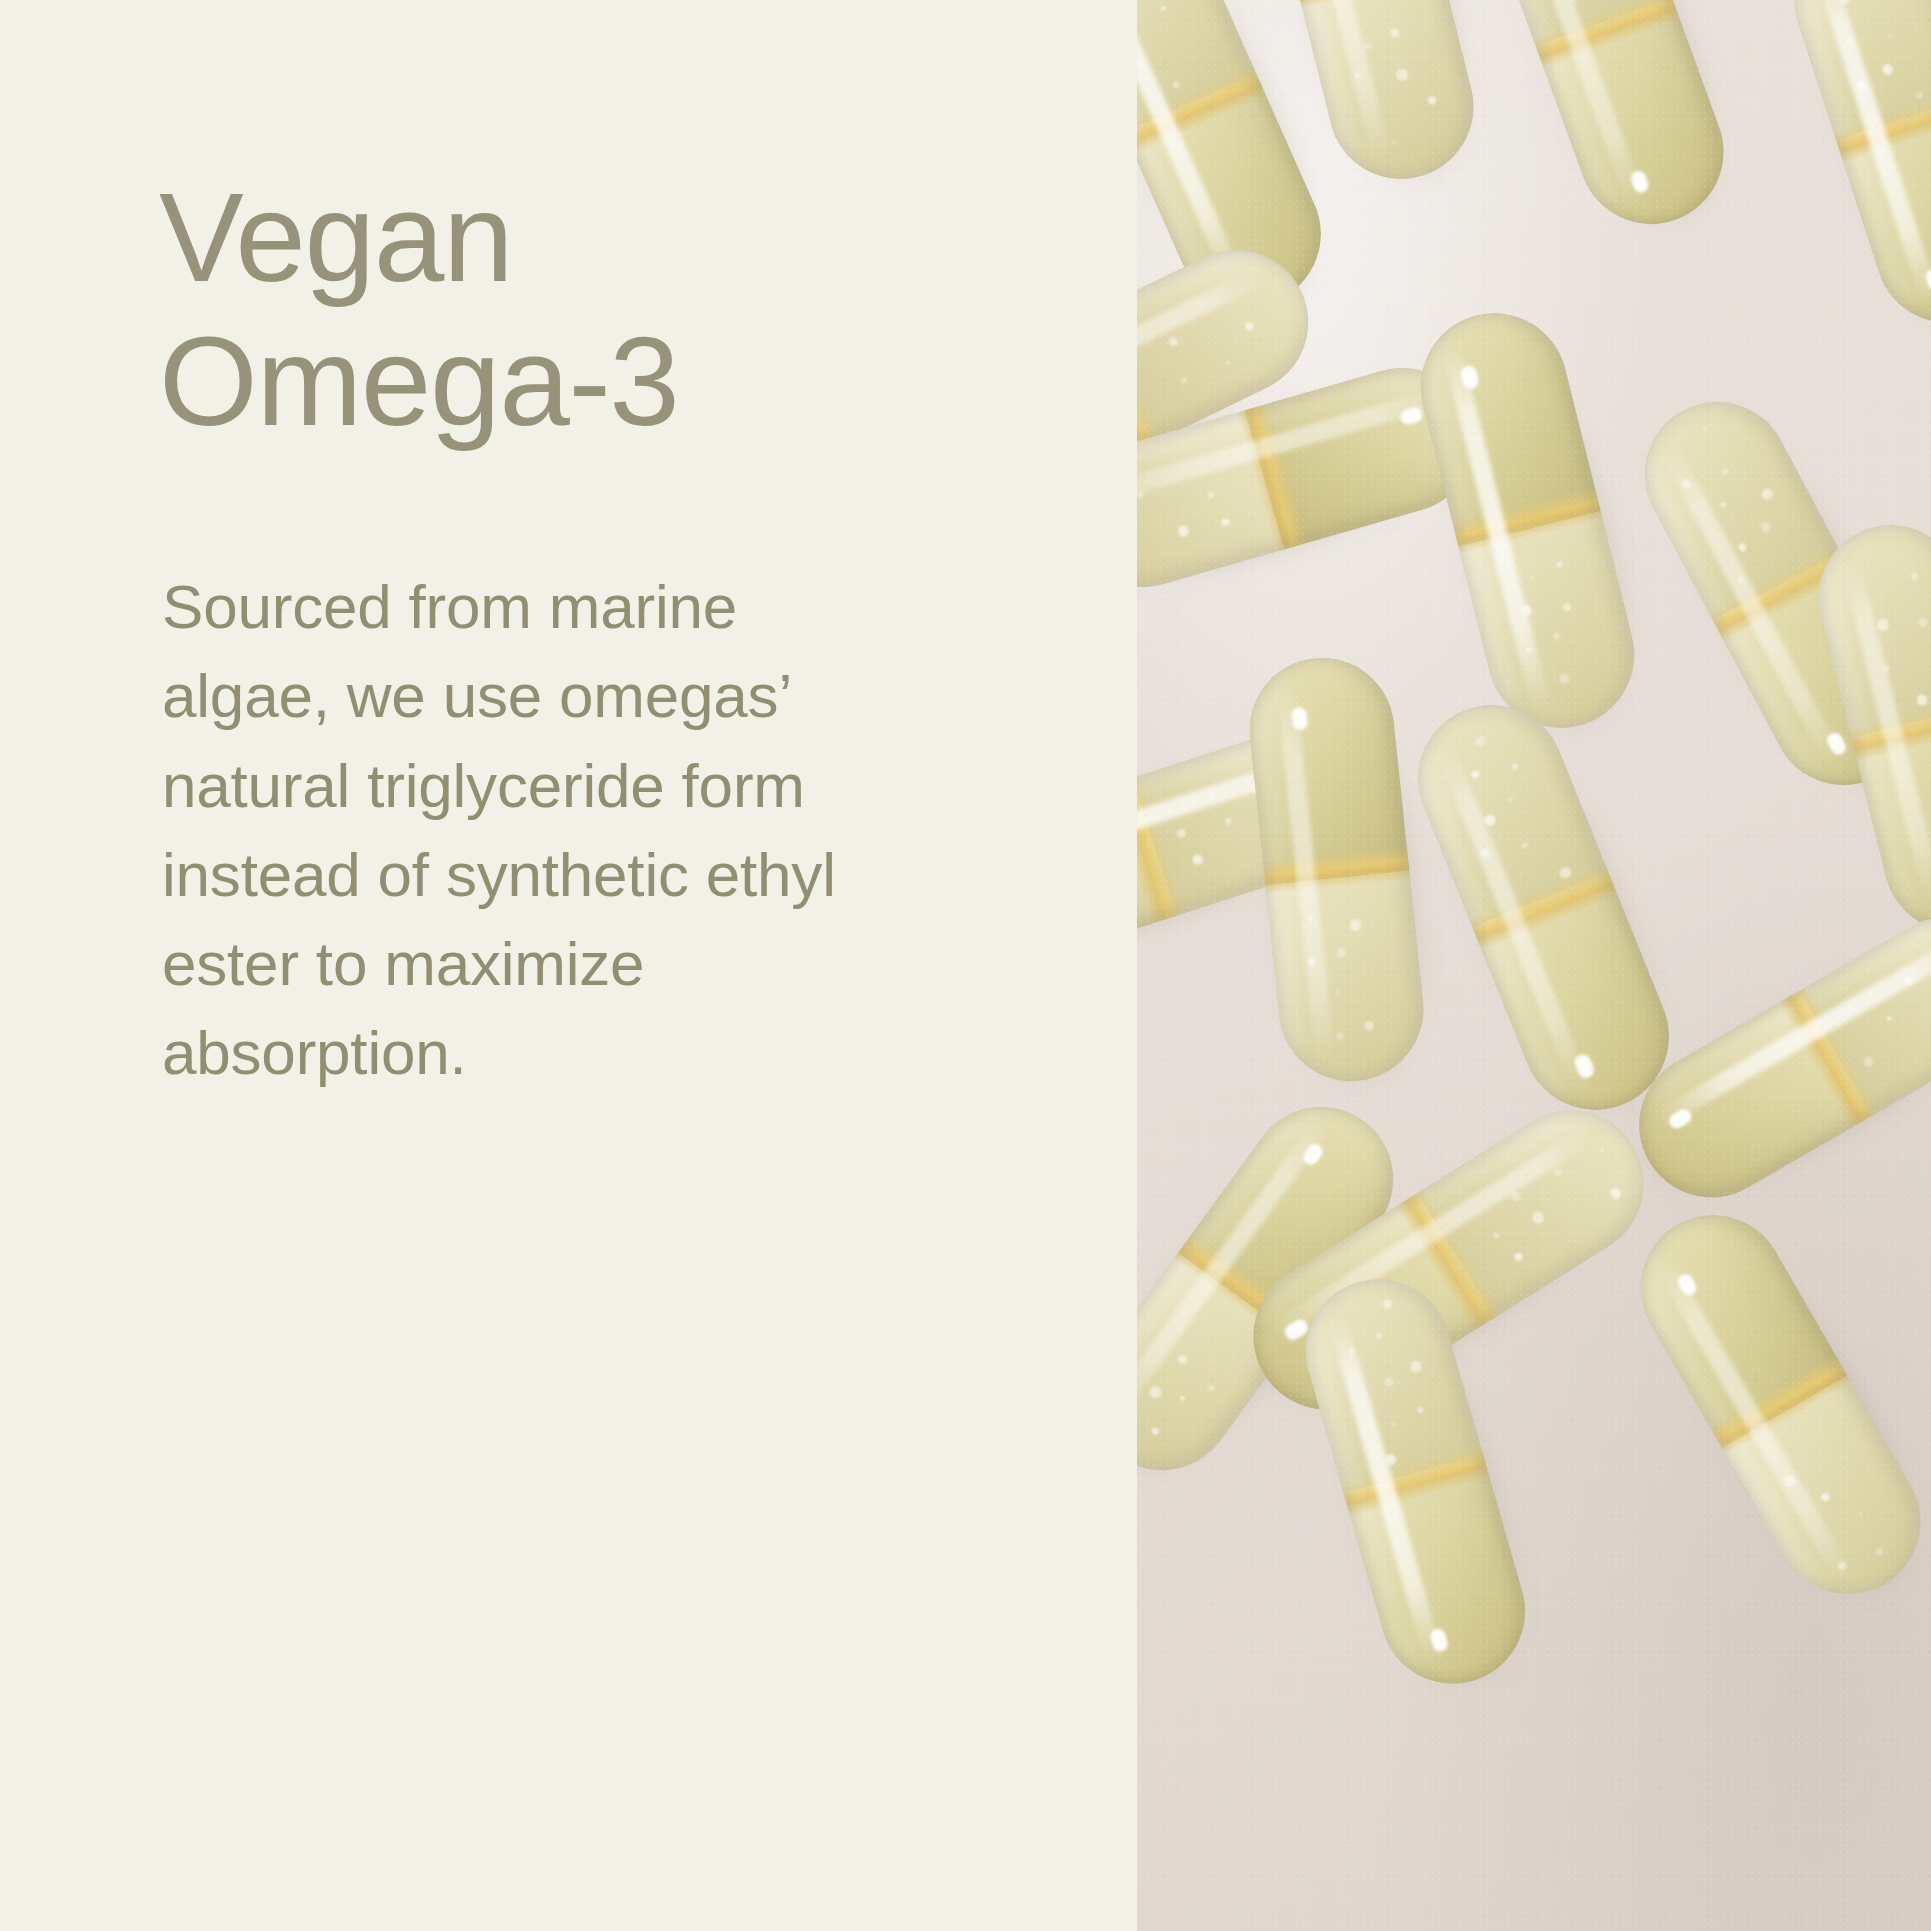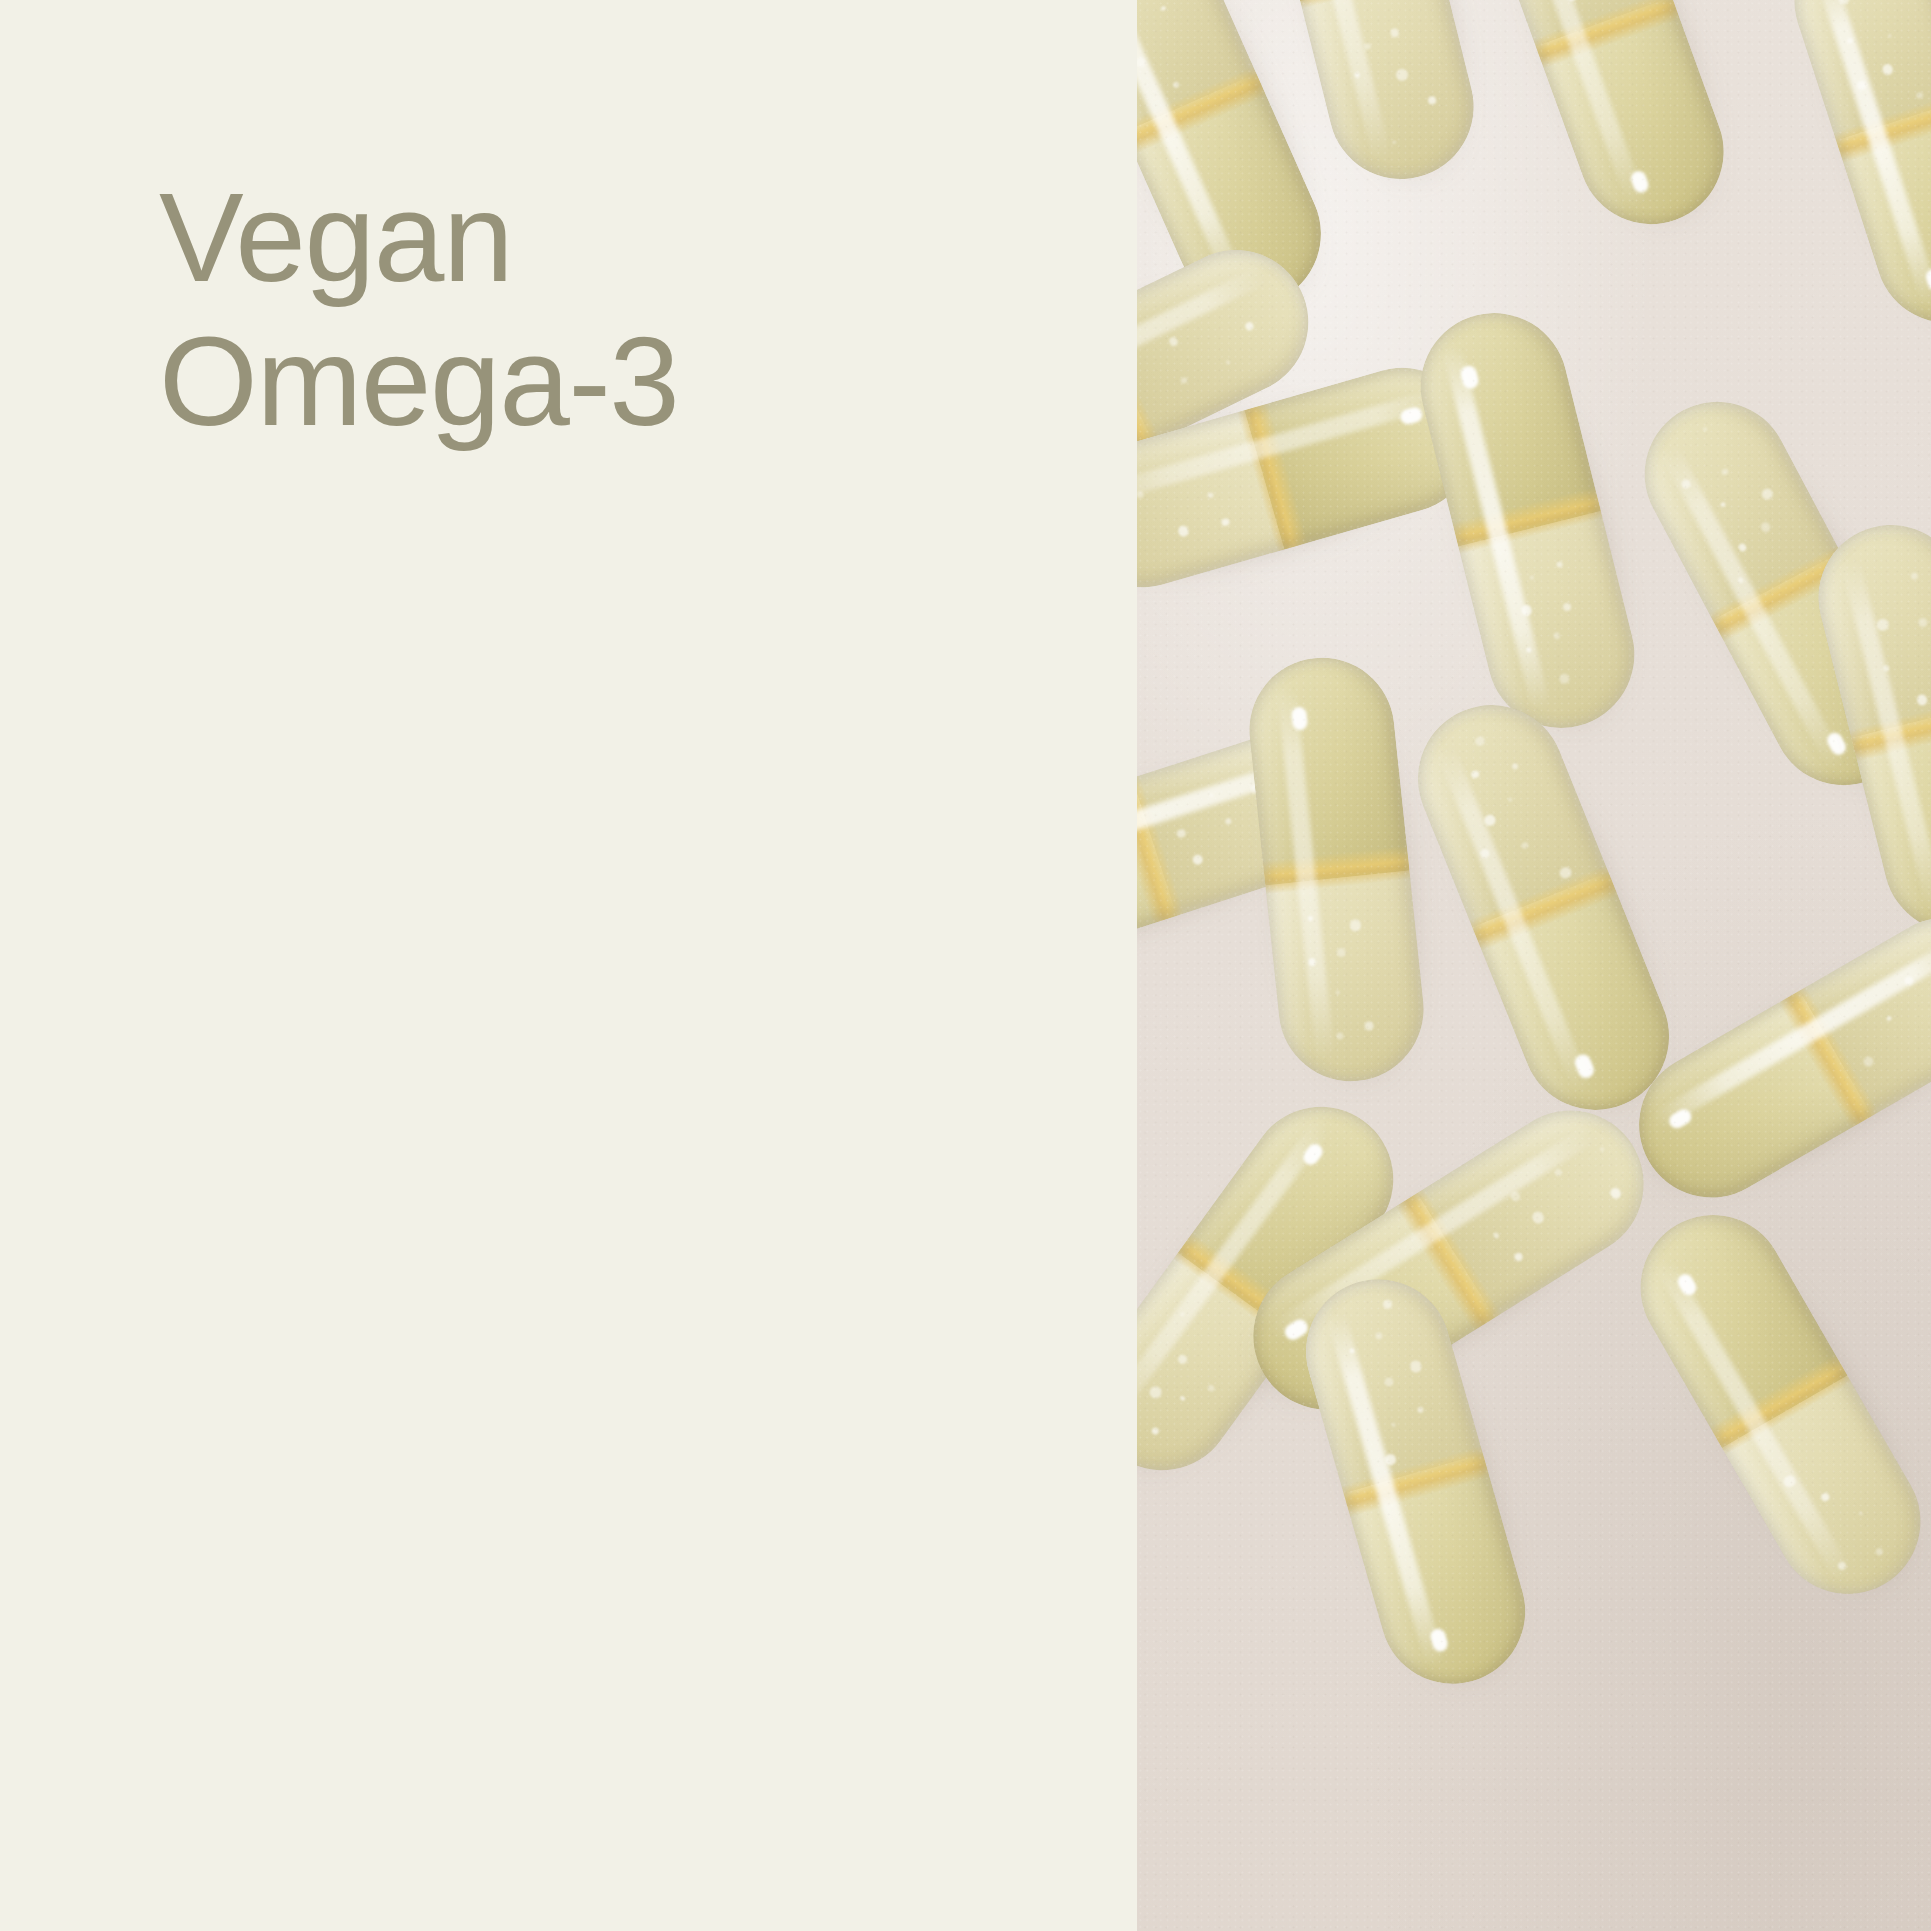--- a/index.html
+++ b/index.html
@@ -190,20 +190,21 @@
   }
 </style>
 </head>
 <body>
 
 <div id="page">
 
   <section class="text-panel">
     <h1 class="headline">Vegan
 Omega-3</h1>
+    <p class="body-copy">Sourced from marine algae, we use omegas’ natural triglyceride form instead of synthetic ethyl ester to maximize absorption.</p>
   </section>
 
   <section class="photo-panel">
     <div class="capsule-layer">
         <div class="cap" style="width: 145px; height: 415px; left: -16px; top: -97px; transform: rotate(-24deg);">
           <div class="shadow"></div>
           <div class="pill">
             <div class="clear"></div>
             <div class="body"></div>
             <div class="rim"></div>

